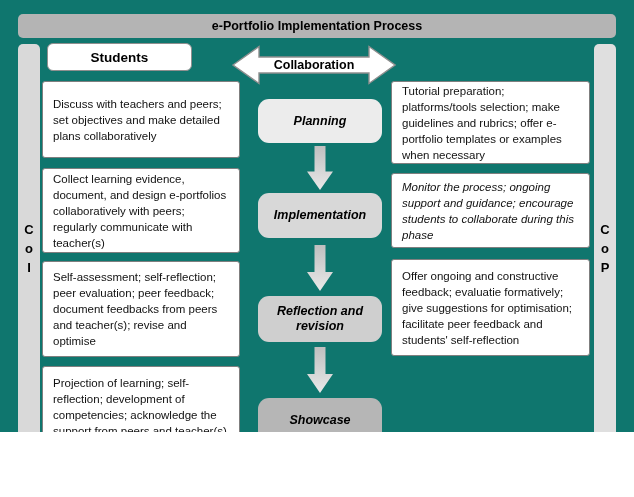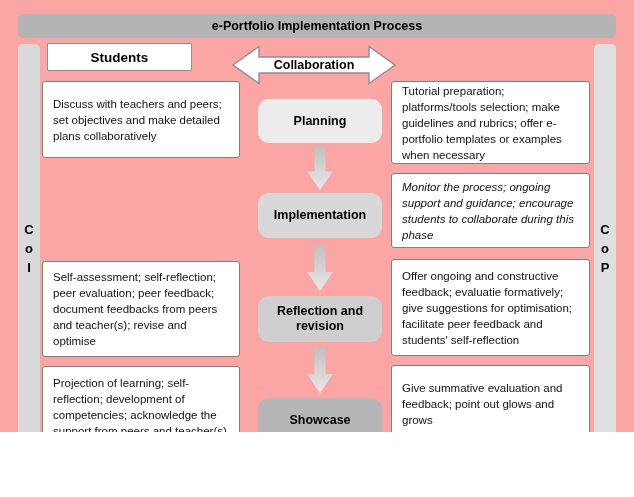--- a/index.html
+++ b/index.html
@@ -1,54 +1,55 @@
 <!DOCTYPE html>
 <html><head>
 <meta charset="utf-8">
 <style>
   html,body{margin:0;padding:0;background:#fff;}
   .canvas{
-    position:relative;width:634px;height:432px;background:#fca5a5;
+    position:relative;width:634px;height:432px;background:#0f766e;
     font-family:"Liberation Sans","DejaVu Sans",sans-serif;color:#111;
     overflow:hidden;
   }
   .hbar{
     position:absolute;left:18px;width:598px;height:24px;border-radius:5px;
     background:#b4b4b4;display:flex;align-items:center;justify-content:center;
     font-weight:bold;font-size:12.5px;color:#000;
   }
   .hbar.top{top:14px;}
   .hbar.bottom{top:457px;}
   .vbar{
     position:absolute;top:44px;width:22px;height:408px;border-radius:5px;
     background:#d9d9d9;display:flex;flex-direction:column;align-items:center;
     justify-content:center;font-weight:bold;font-size:13px;color:#000;line-height:19px;
   }
   .vbar.left{left:18px;}
   .vbar.right{left:594px;background:#dfdfdf;}
   .colhead{
     position:absolute;top:43px;width:145px;height:28px;background:#fff;
-    border:1.6px solid #8f8f8f;border-radius:1px;box-sizing:border-box;
+    border:1.6px solid #8f8f8f;border-radius:6px;box-sizing:border-box;
     display:flex;align-items:center;justify-content:center;
     font-weight:bold;font-size:13.5px;color:#000;
   }
   .colhead.students{left:47px;}
   .colhead.teachers{left:443px;}
   .content-box{
     position:absolute;background:#fff;border:1px solid #7f7f7f;border-radius:3px;
     box-sizing:border-box;display:flex;align-items:center;
     padding:6px 10px;font-size:11.5px;line-height:16px;color:#111;overflow:hidden;
   }
   .content-box.stu{left:42px;width:198px;align-items:center;}
   .content-box.tea{left:391px;width:199px;}
   .stage{
     position:absolute;left:258px;width:124px;border-radius:11px;
     display:flex;align-items:center;justify-content:center;text-align:center;
     font-weight:bold;font-size:12.5px;line-height:15px;color:#000;padding:10px 8px;
     box-sizing:border-box;
+    font-style:italic;
   }
   .down-arrow{position:absolute;left:307px;width:26px;}
   .collab{position:absolute;left:232px;top:45px;width:164px;height:40px;}
   .collab svg{position:absolute;left:0;top:0;}
   .collab-label{
     position:absolute;left:0;top:0;width:100%;height:100%;
     display:flex;align-items:center;justify-content:center;
     font-weight:bold;font-size:12.5px;color:#000;
   }
   svg{display:block;}
@@ -90,38 +91,38 @@
       <linearGradient id="gradDown" x1="0" y1="0" x2="0" y2="1">
         <stop offset="0" stop-color="#bfbfbf"></stop>
         <stop offset="1" stop-color="#e9e9e9"></stop>
       </linearGradient>
     </defs>
   </svg>
 
   <div class="content-box stu" style="top:81px;height:77px;">
     <span>Discuss with teachers and peers; set objectives and make detailed plans collaboratively</span>
   </div>
+  <div class="content-box stu" style="top:168px;height:85px;">
+    <span>Collect learning evidence, document, and design e-portfolios collaboratively with peers; regularly communicate with teacher(s)</span>
+  </div>
   <div class="content-box stu" style="top:261px;height:96px;">
     <span>Self-assessment; self-reflection; peer evaluation; peer feedback; document feedbacks from peers and teacher(s); revise and optimise</span>
   </div>
   <div class="content-box stu" style="top:366px;height:81px;">
     <span>Projection of learning; self-reflection; development of competencies; acknowledge the support from peers and teacher(s)</span>
   </div>
 
   <div class="content-box tea" style="top:81px;height:83px;">
     <span>Tutorial preparation; platforms/tools selection; make guidelines and rubrics; offer e-portfolio templates or examples when necessary</span>
   </div>
   <div class="content-box tea" style="top:173px;height:75px;font-style:italic;">
     <span>Monitor the process; ongoing support and guidance; encourage students to collaborate during this phase</span>
   </div>
   <div class="content-box tea" style="top:259px;height:97px;">
     <span>Offer ongoing and constructive feedback; evaluatie formatively; give suggestions for optimisation; facilitate peer feedback and students' self-reflection</span>
-  </div>
-  <div class="content-box tea" style="top:365px;height:78px;">
-    <span>Give summative evaluation and feedback; point out glows and grows</span>
   </div>
 
   <div class="stage" style="top: 99px; height: 44px; background: rgb(236, 236, 236);">
     <span>Planning</span>
   </div>
   <div class="stage" style="top: 193px; height: 45px; background: rgb(216, 216, 216);">
     <span>Implementation</span>
   </div>
   <div class="stage" style="top: 398px; height: 45px; background: rgb(182, 182, 182);">
     <span>Showcase</span>

